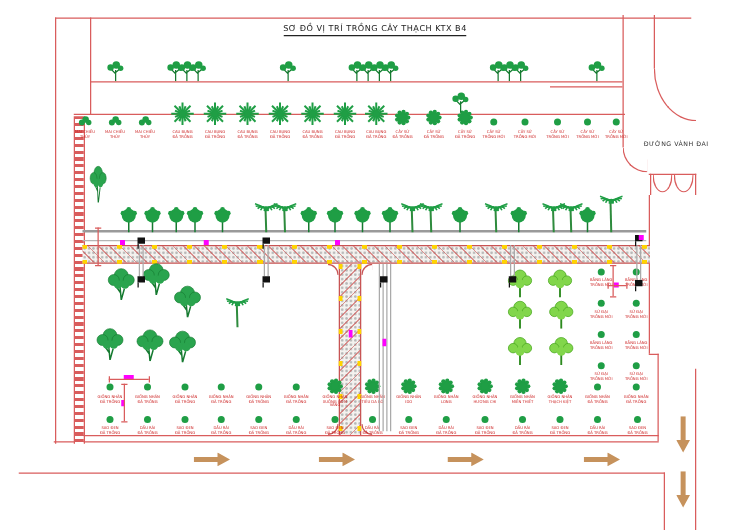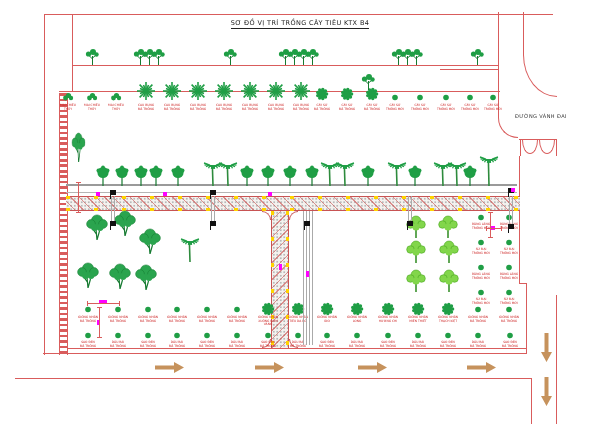--- a/index.html
+++ b/index.html
@@ -38,21 +38,21 @@
   .mag{position:absolute;background:#f0f;}
   .arc{position:absolute;box-sizing:border-box;}
   .scallop{position:absolute;box-sizing:border-box;border:1px solid #d95c5c;border-top:none;
            border-radius:0 0 50% 50%/0 0 100% 100%;}
 </style>
 </head>
 <body>
 
 <div id="canvas">
 
-  <div class="title"><span>SƠ ĐỒ VỊ TRÍ TRỒNG CÂY TIÊU KTX B4</span></div>
+  <div class="title"><span>SƠ ĐỒ VỊ TRÍ TRỒNG CÂY THẠCH KTX B4</span></div>
 
   <div class="rline" style="left:44px;top:14px;width:509px;height:1px"></div>
   <div class="rline" style="left:44px;top:14px;width:1px;height:341px"></div>
   <div class="rline" style="left:72px;top:14px;width:1px;height:78px"></div>
   <div class="rline" style="left:72px;top:65px;width:426px;height:1px"></div>
   <div class="rline" style="left:440px;top:69px;width:58px;height:1px"></div>
   <div class="rline" style="left:59px;top:91px;width:441px;height:1px"></div>
   <div class="rline" style="left:498px;top:12px;width:1px;height:106px"></div>
   <div class="arc" style="left:498px;top:118px;width:20px;height:20px;border-left:1px solid #d95c5c;border-bottom:1px solid #d95c5c;border-bottom-left-radius:100% 100%"></div>
   <div class="rline" style="left:523px;top:12px;width:1px;height:43px"></div>

